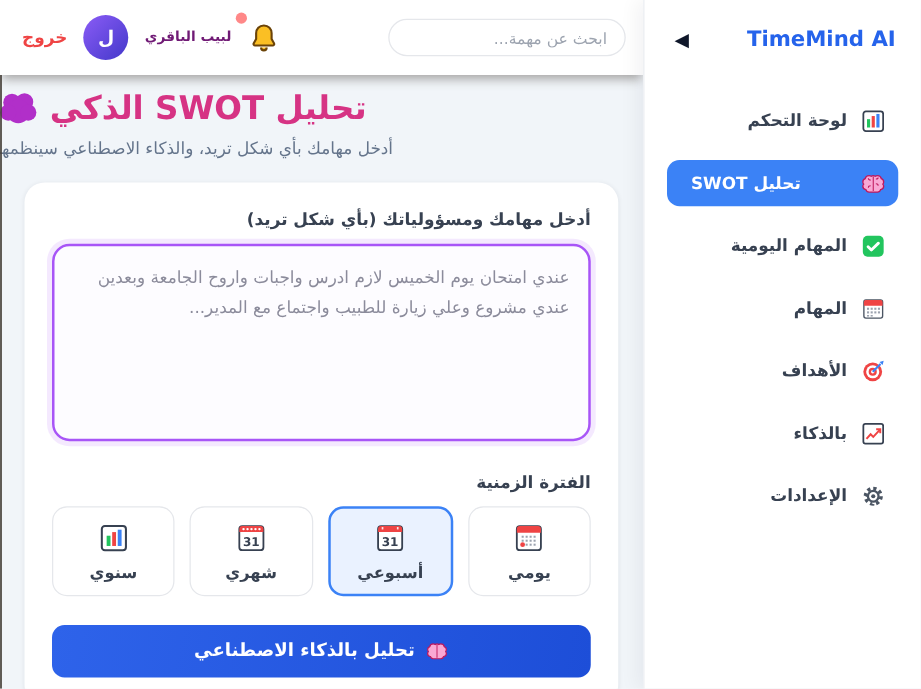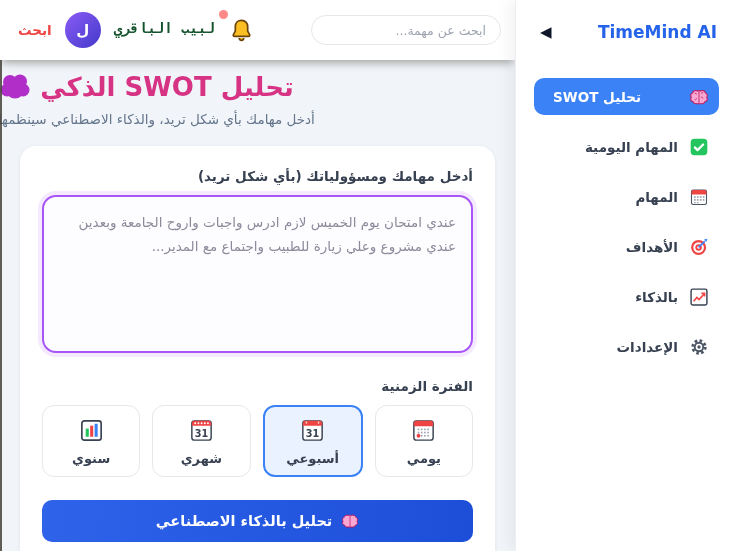--- a/index.html
+++ b/index.html
@@ -62,21 +62,21 @@
   }
   .search-input::placeholder { color: #9ca3af; }
   .user-group { display: flex; align-items: center; gap: 13px; }
   .bell-wrap { position: relative; width: 27px; height: 27px; cursor: pointer; }
   .bell-wrap svg { width: 27px; height: 27px; }
   .notif-dot {
     position: absolute; top: -7px; left: -9px; width: 9px; height: 9px;
     border-radius: 50%; background: #f88;
   }
   .user-text { text-align: right; line-height: 1.25; }
-  .user-name { font-size: 14px; font-weight: bold; color: #14532d; font-family: Liberation Mono, monospace; }
+  .user-name { font-size: 11px; font-weight: bold; color: #701a75; }
   .user-email { font-size: 10.5px; color: #9ca3af; direction: ltr; }
   .avatar {
     width: 36px; height: 36px; border-radius: 50%;
     background: linear-gradient(135deg, #8b5cf6, #4338ca);
     color: #fff; font-size: 15px; font-weight: bold;
     display: flex; align-items: center; justify-content: center;
   }
   .logout-btn {
     background: none; border: none; color: #ef4444; font-weight: bold;
     font-size: 13.5px; cursor: pointer; font-family: inherit;
@@ -130,20 +130,31 @@
 </head>
 <body>
 
 <aside class="sidebar">
   <div class="brand-row">
     <span class="brand">TimeMind AI</span>
     <button class="collapse-btn">◀</button>
   </div>
   <nav class="nav">
 
+    <div class="nav-item">
+      <span class="nav-icon">
+        <svg viewBox="0 0 24 24">
+            <rect x="2.5" y="2.5" width="19" height="19" rx="2.5" fill="#fff" stroke="#374151" stroke-width="1.7"></rect>
+            <rect x="6" y="10" width="3" height="8" fill="#22c55e"></rect>
+            <rect x="10.5" y="7" width="3" height="11" fill="#ef4444"></rect>
+            <rect x="15" y="5" width="3" height="13" fill="#3b82f6"></rect>
+          </svg>
+      </span>
+      <span>لوحة التحكم</span>
+    </div>
 
     <div class="nav-item active">
       <span class="nav-icon">
         <svg viewBox="0 0 24 24">
             <path d="M8 4.2c-2 0-3.4 1.2-3.7 2.9C2.9 7.6 2 8.8 2 10.2c0 .8.3 1.5.8 2.1-.5.6-.8 1.3-.8 2.1 0 1.7 1.3 3 2.9 3.2C5.4 19.2 6.5 20 8 20h8c1.5 0 2.6-.8 3.1-2.4 1.6-.2 2.9-1.5 2.9-3.2 0-.8-.3-1.5-.8-2.1.5-.6.8-1.3.8-2.1 0-1.4-.9-2.6-2.3-3.1C19.4 5.4 18 4.2 16 4.2c-.8 0-1.5.2-2.1.6-.6-.4-1.2-.6-1.9-.6s-1.3.2-1.9.6c-.6-.4-1.3-.6-2.1-.6z" fill="#f9a8d4" stroke="#be185d" stroke-width="1.3"></path>
             <path d="M12 5v14M9.5 8.5c-1.3 0-2.2-.8-2.2-1.8M14.5 12c1.3 0 2.2.8 2.2 1.8M9.5 14c-1.3 0-2.2.8-2.2 1.8M14.5 7.5c1.3 0 2.2-.6 2.2-1.6" stroke="#be185d" stroke-width="1" fill="none"></path>
           </svg>
       </span>
       <span>تحليل SWOT</span>
     </div>
@@ -229,21 +240,21 @@
         <span class="notif-dot"></span>
         <svg viewBox="0 0 24 24">
             <path d="M12 3c-3.3 0-5.5 2.4-5.5 5.5v4.1L4.8 15.7c-.4.7.1 1.5.9 1.5h12.6c.8 0 1.3-.8.9-1.5l-1.7-3.1V8.5C17.5 5.4 15.3 3 12 3z" fill="#fbbf24" stroke="#6b4308" stroke-width="1.5" stroke-linejoin="round"></path>
             <path d="M10 18.7a2 2 0 0 0 4 0" fill="#fbbf24" stroke="#6b4308" stroke-width="1.5"></path>
           </svg>
       </div>
       <div class="user-text">
         <div class="user-name">لبيب الباقري</div>
       </div>
       <div class="avatar">ل</div>
-      <button class="logout-btn">ابحث</button>
+      <button class="logout-btn">خروج</button>
     </div>
   </header>
 
   <div class="content">
     <div class="page-head">
       <h1 class="page-title">
         <span>تحليل SWOT الذكي</span>
         <svg class="title-blob" viewBox="0 0 32 28">
             <g fill="#b12fc9">
               <circle cx="11" cy="9" r="7"></circle>

